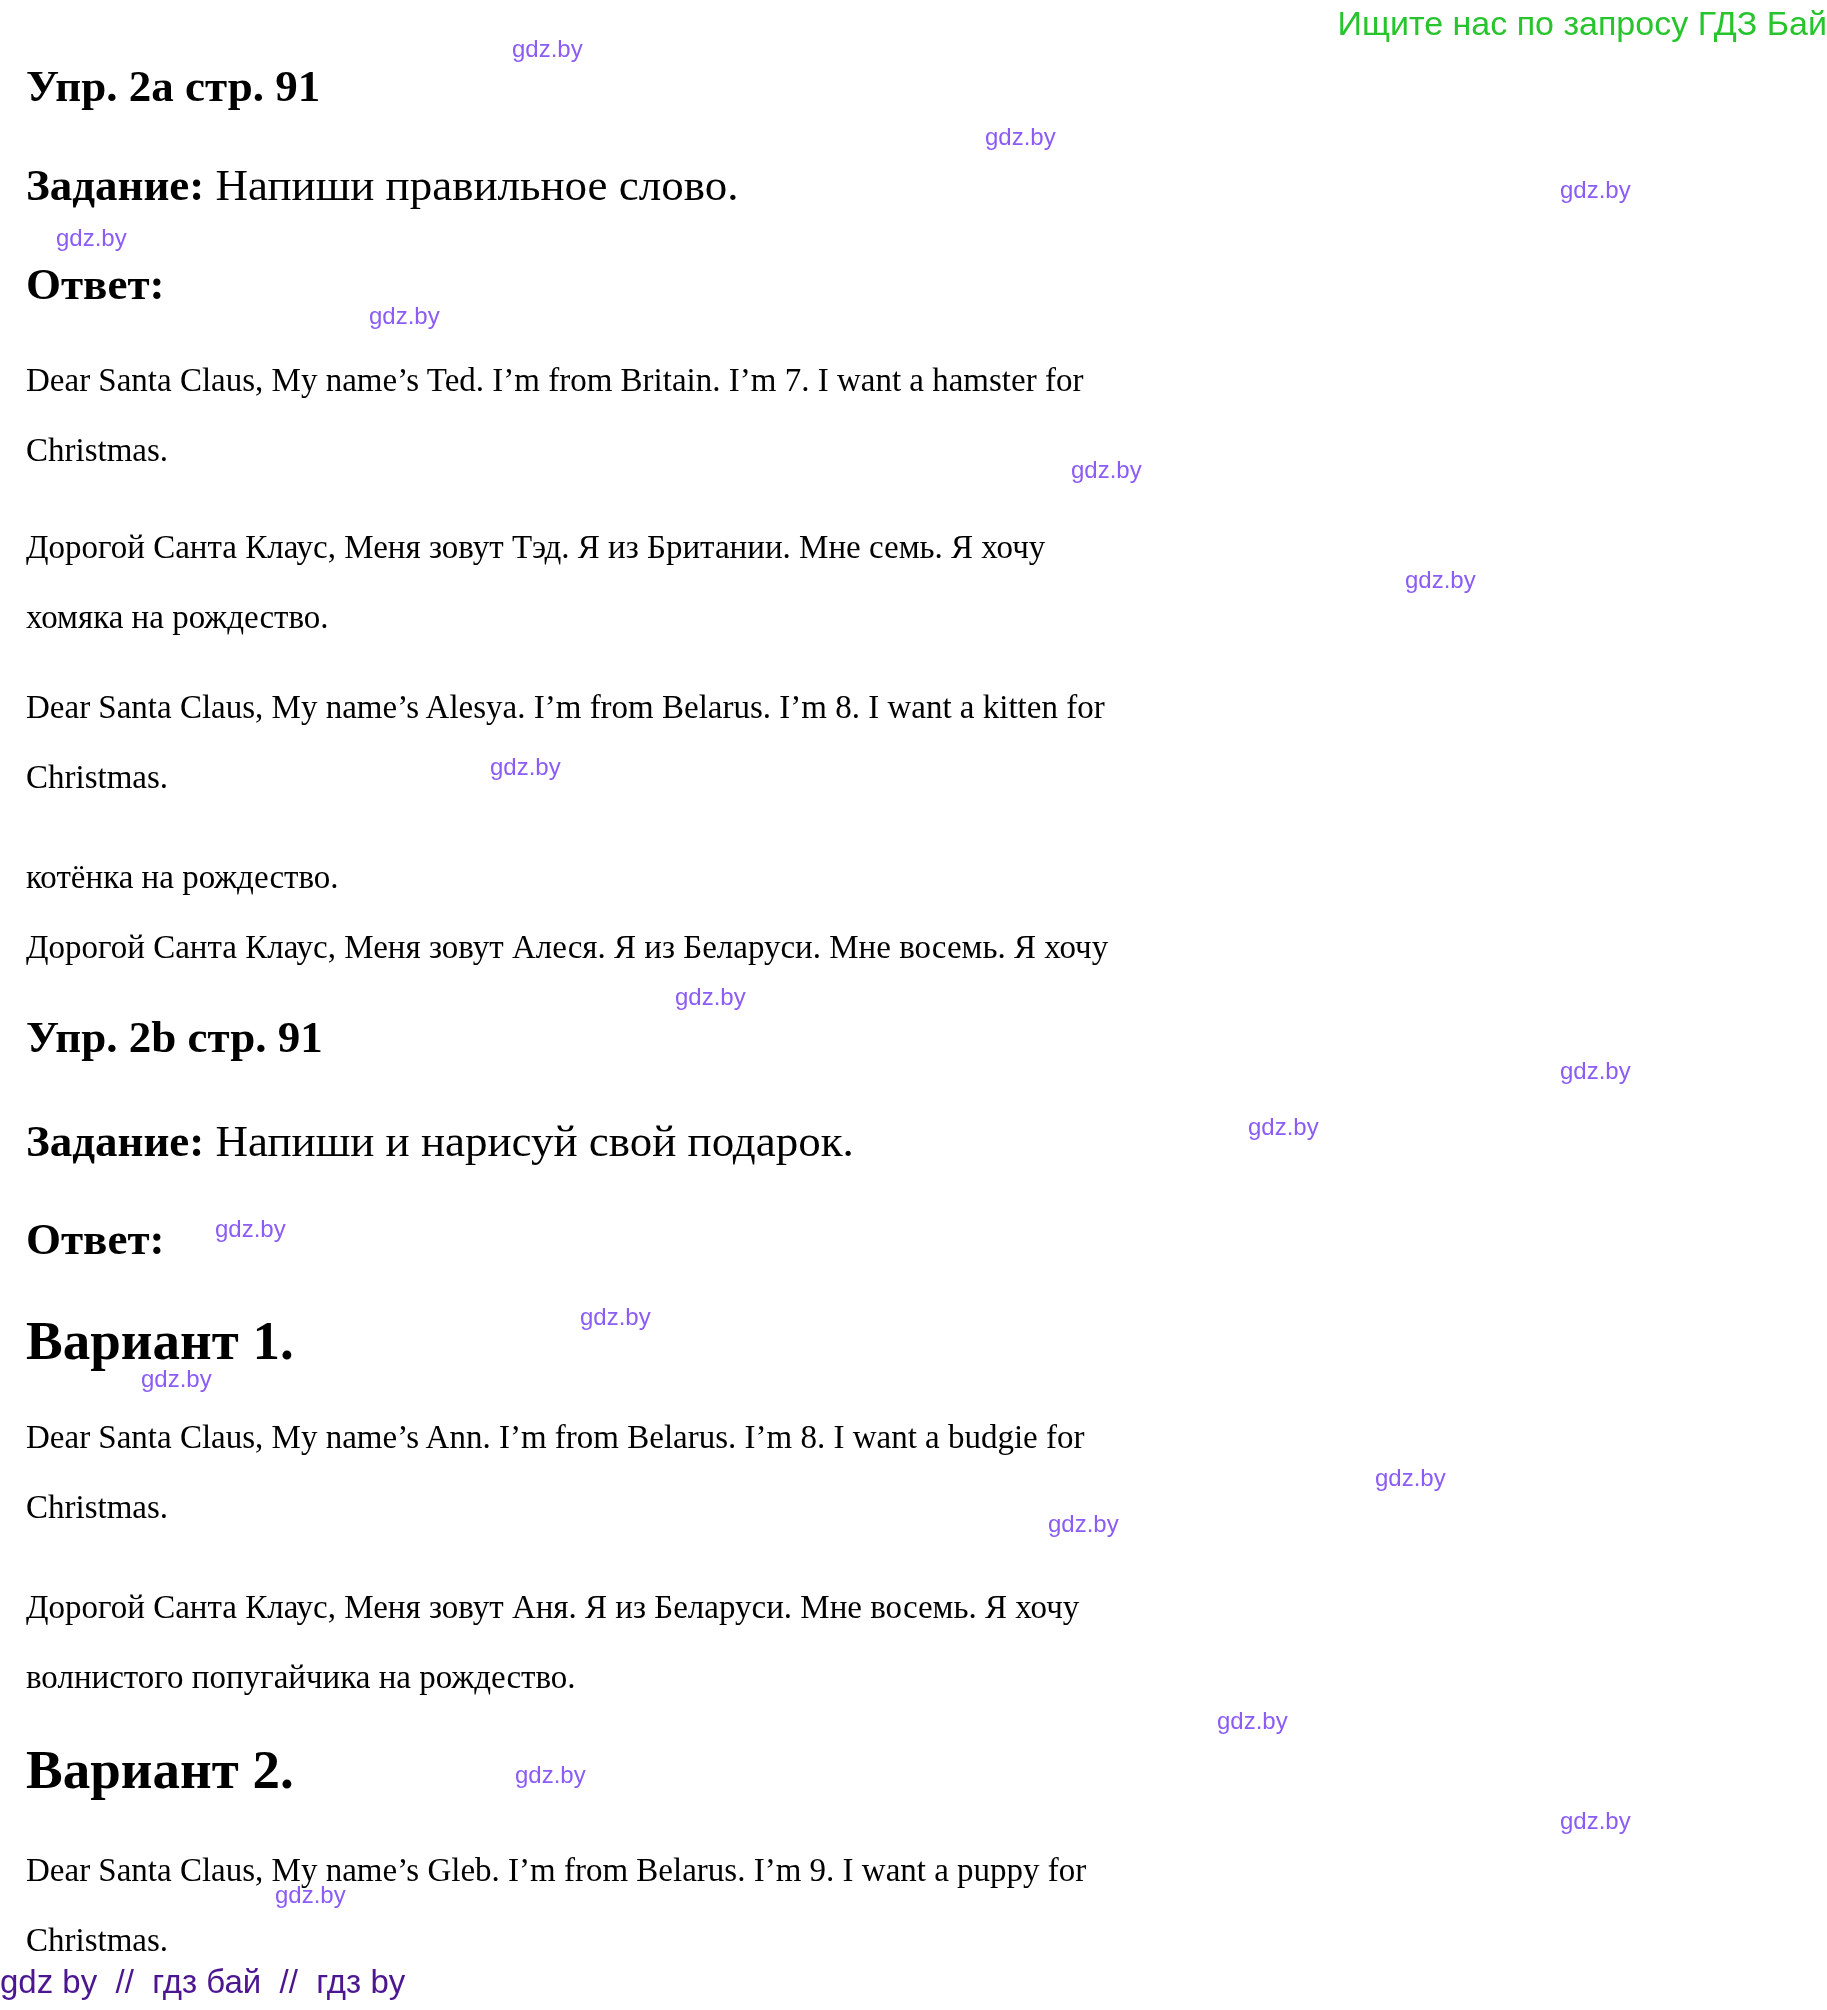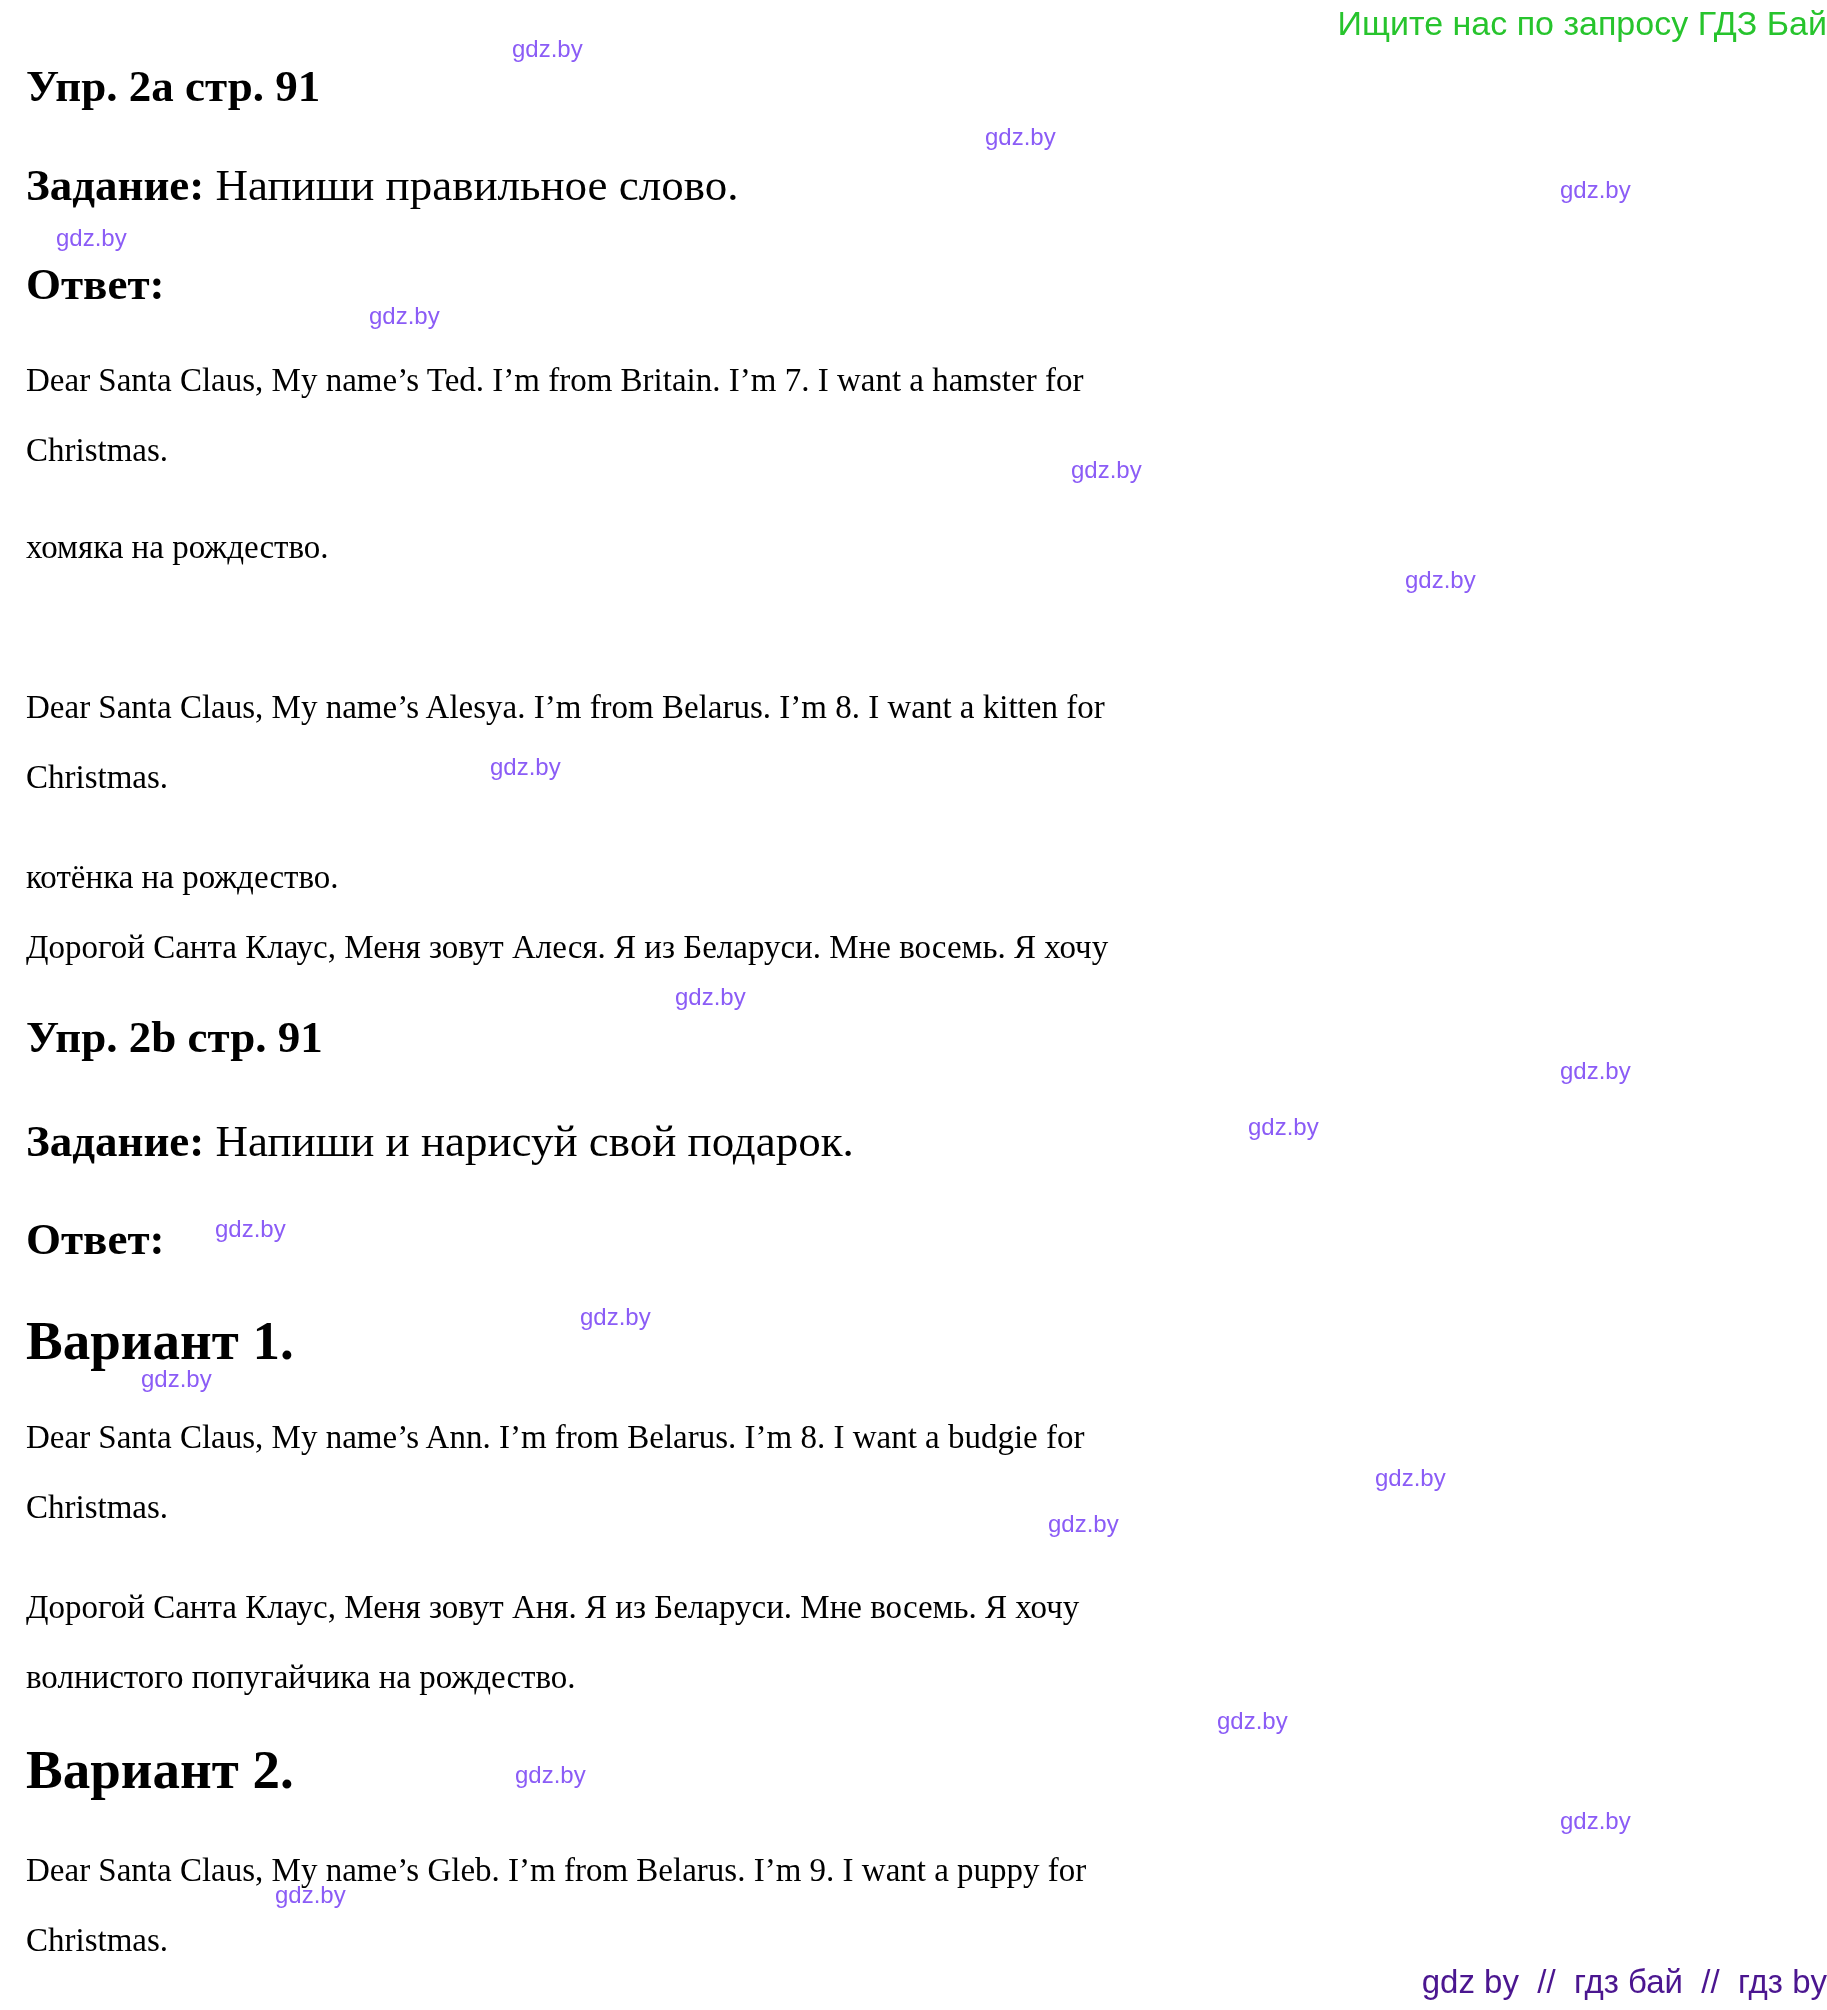--- a/index.html
+++ b/index.html
@@ -26,21 +26,21 @@
   .para .line { white-space: nowrap; }
   .variant { font-size: 55px; font-weight: bold; line-height: 70px; }
   .watermark {
     position: absolute;
     font-family: "Liberation Sans", sans-serif;
     font-size: 24px; color: #8b5cf6;
     white-space: nowrap;
   }
   .footer {
     position: absolute; top: 1963px; left: 0; right: 0;
-    text-align: right;
+    text-align: left;
     font-family: "Liberation Sans", sans-serif;
     font-size: 33px;
     color: #4b1690;
     white-space: pre;
   }
 </style>
 </head>
 <body>
 
 <div class="banner">Ищите нас по запросу ГДЗ Бай</div>
@@ -54,20 +54,21 @@
 <div class="block answer-line" style="top:249px">
   <span class="answer-label">Ответ:</span>
 </div>
 
 <div class="block para" style="top:345px">
   <div class="line">Dear Santa Claus, My name’s Ted. I’m from Britain. I’m 7. I want a hamster for</div>
   <div class="line">Christmas.</div>
 </div>
 
 <div class="block para" style="top:512px">
+  <div class="line">Дорогой Санта Клаус, Меня зовут Тэд. Я из Британии. Мне семь. Я хочу</div>
   <div class="line">хомяка на рождество.</div>
 </div>
 
 <div class="block para" style="top:672px">
   <div class="line">Dear Santa Claus, My name’s Alesya. I’m from Belarus. I’m 8. I want a kitten for</div>
   <div class="line">Christmas.</div>
 </div>
 
 <div class="block para" style="top:842px">
   <div class="line">котёнка на рождество.</div>

